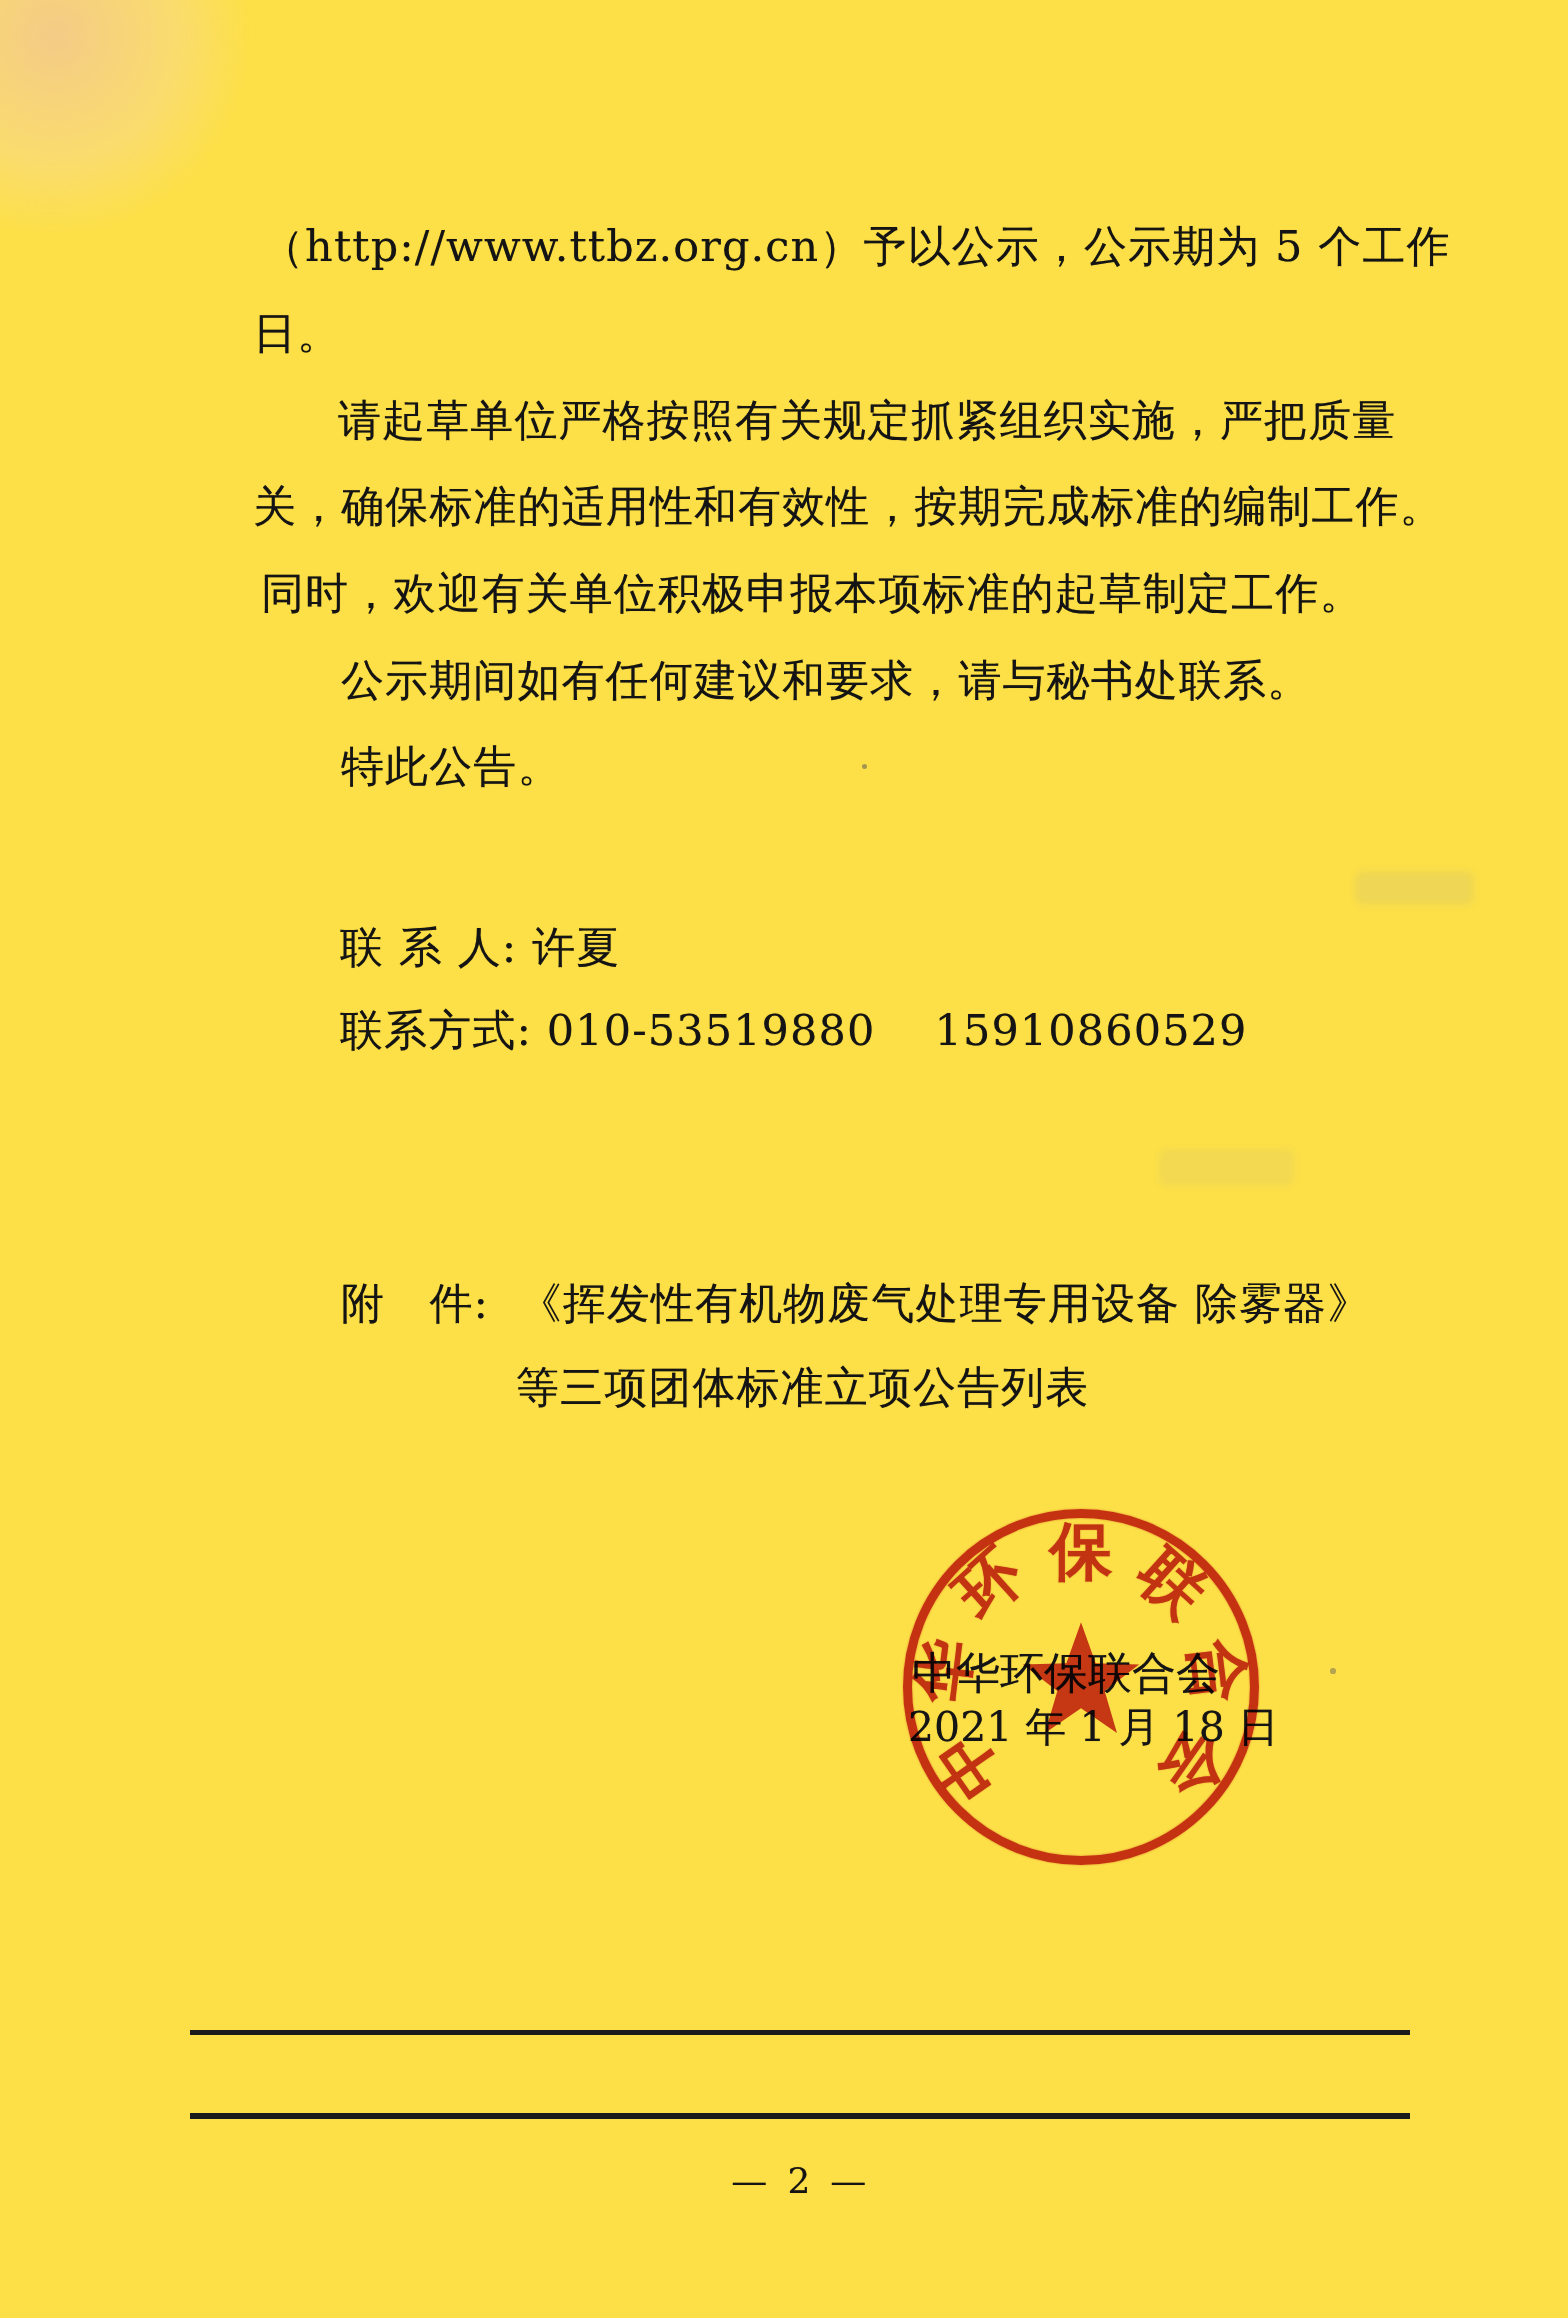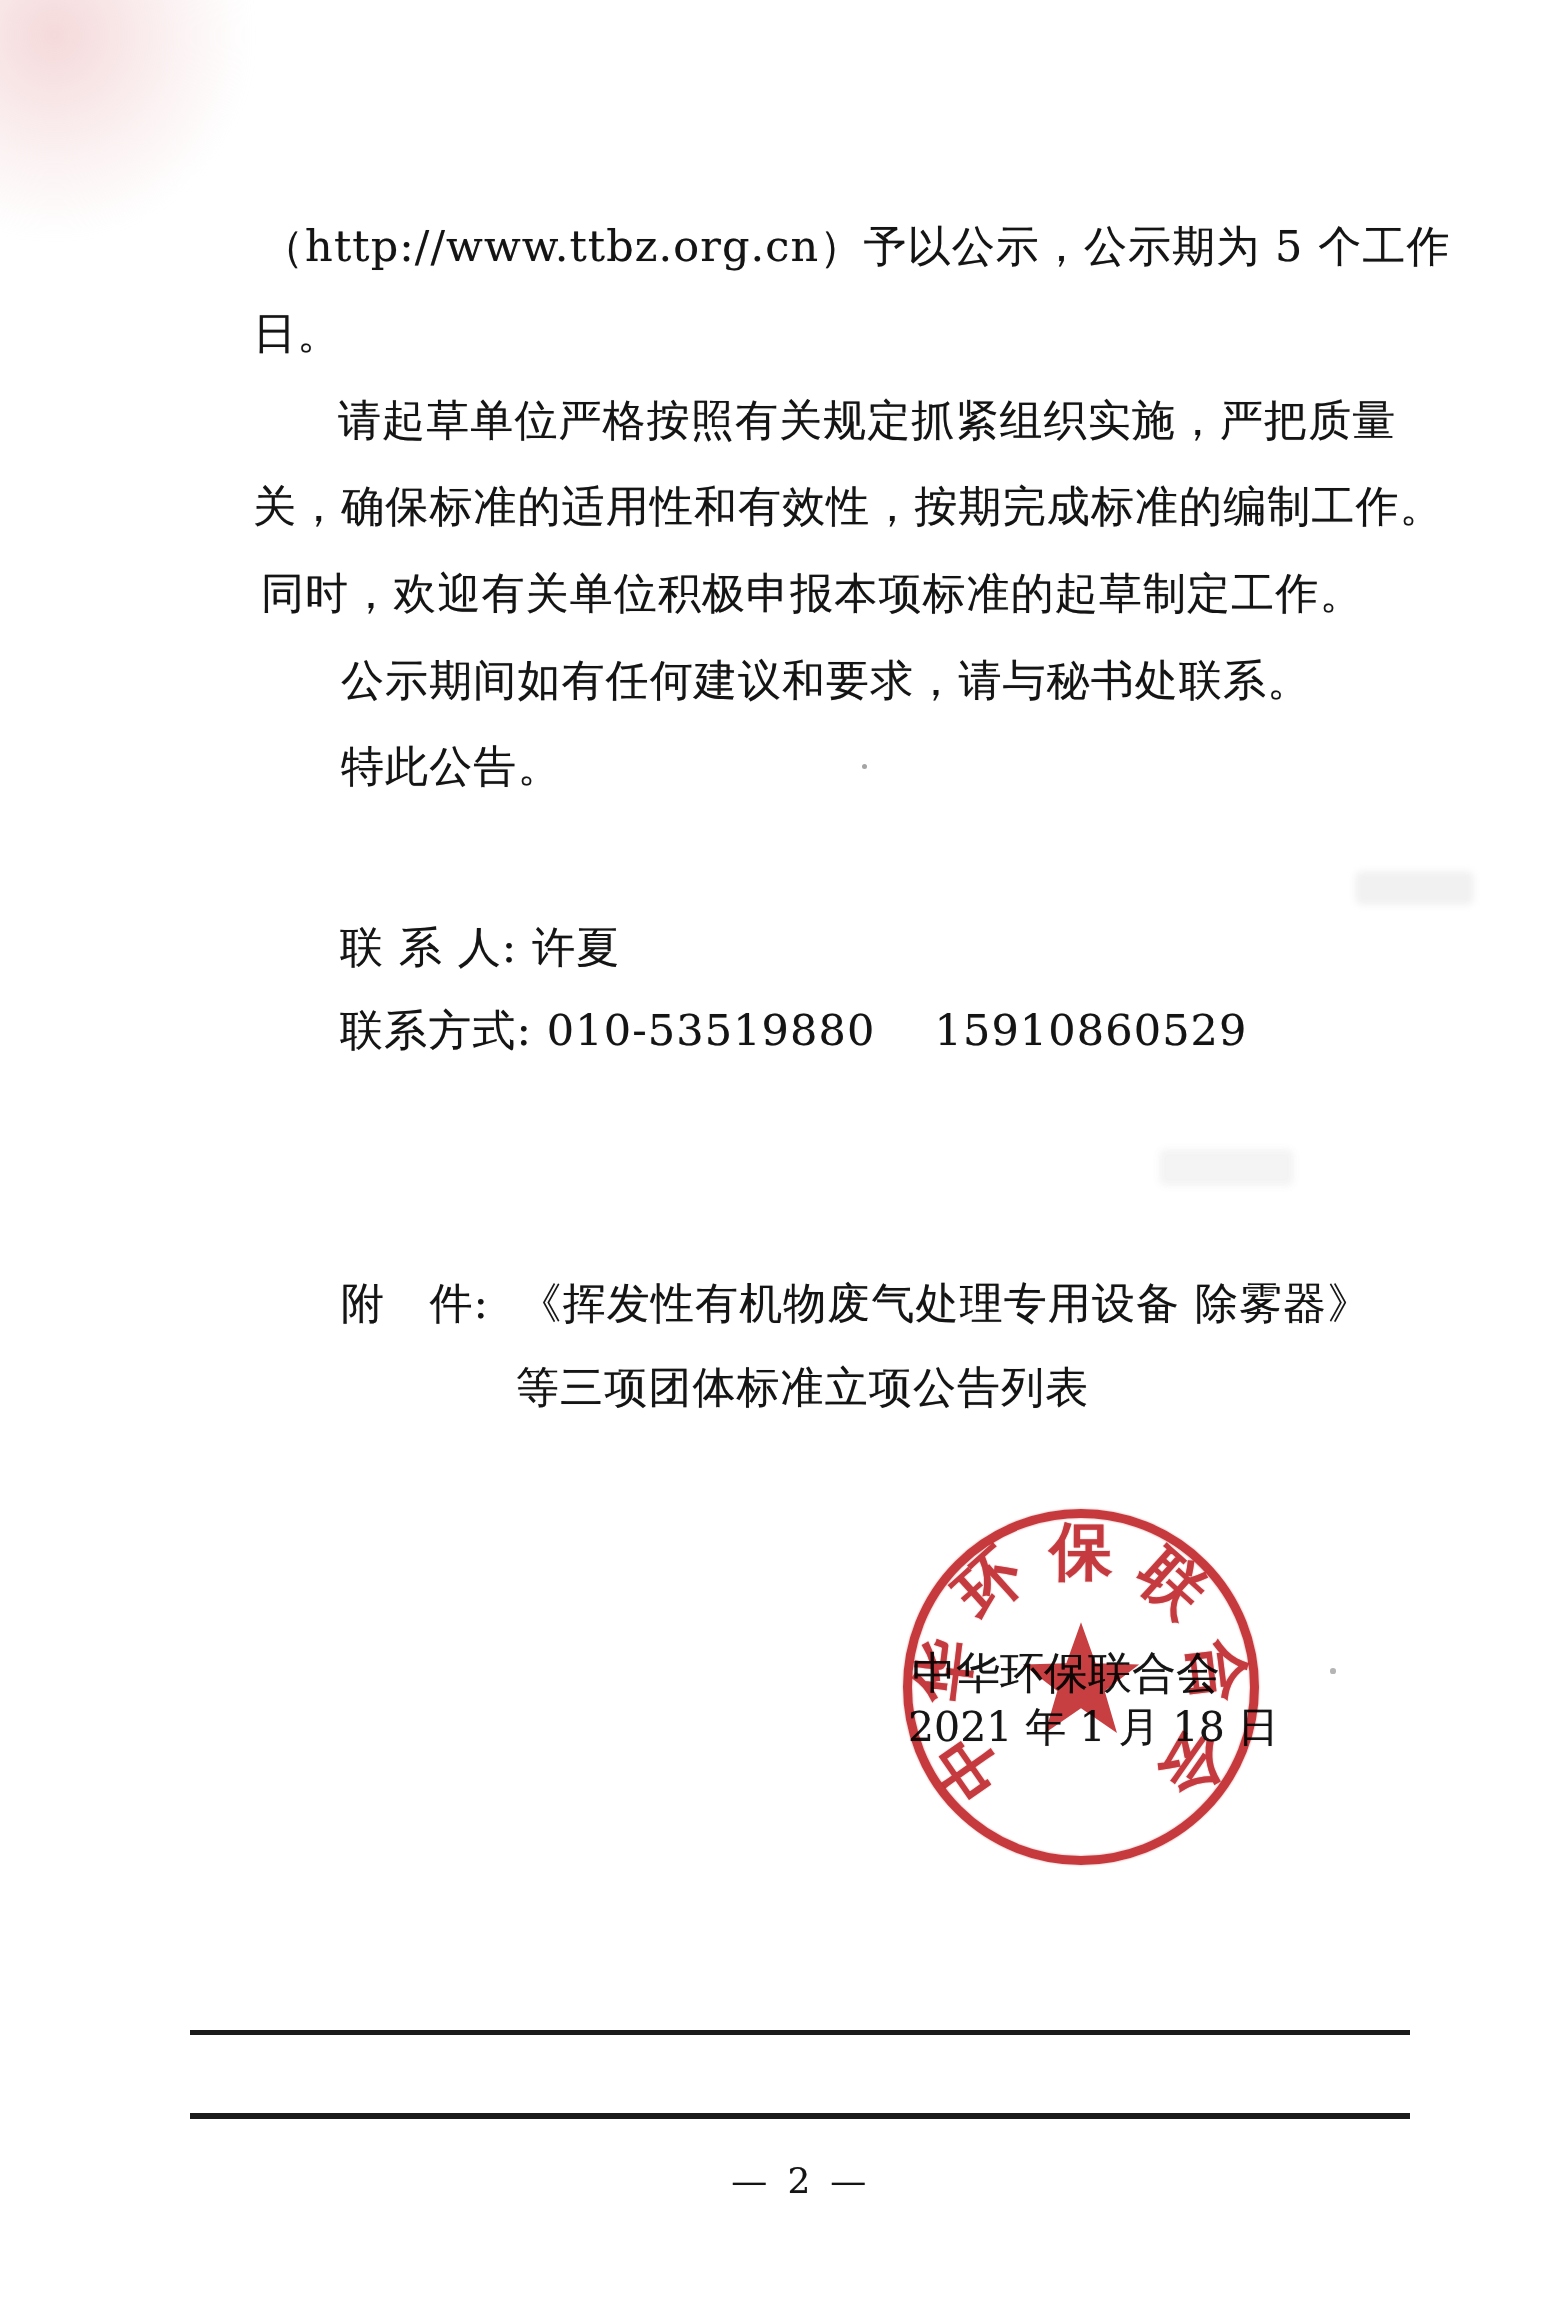--- a/index.html
+++ b/index.html
@@ -1,18 +1,18 @@
 <!DOCTYPE html>
 <html style="font-size:11.4px"><head>
 <meta charset="utf-8">
 <style>
   html,body { margin:0; padding:0; background:#777; }
   .page {
     position:relative; width:1568px; height:2319px; margin:0 auto;
-    background:#ffffff; overflow:hidden;
+    background:#fde047; overflow:hidden;
     font-family:"DejaVu Serif","Liberation Serif",serif;
     color:#141414;
   }
   
   .corner-wash {
     position:absolute; left:-50px; top:-50px; width:298px; height:284px;
     background:radial-gradient(ellipse at 35% 30%, rgba(236,186,188,0.55),
                rgba(243,210,212,0.28) 45%, rgba(255,255,255,0) 72%);
     filter:blur(5.7px);
   }

